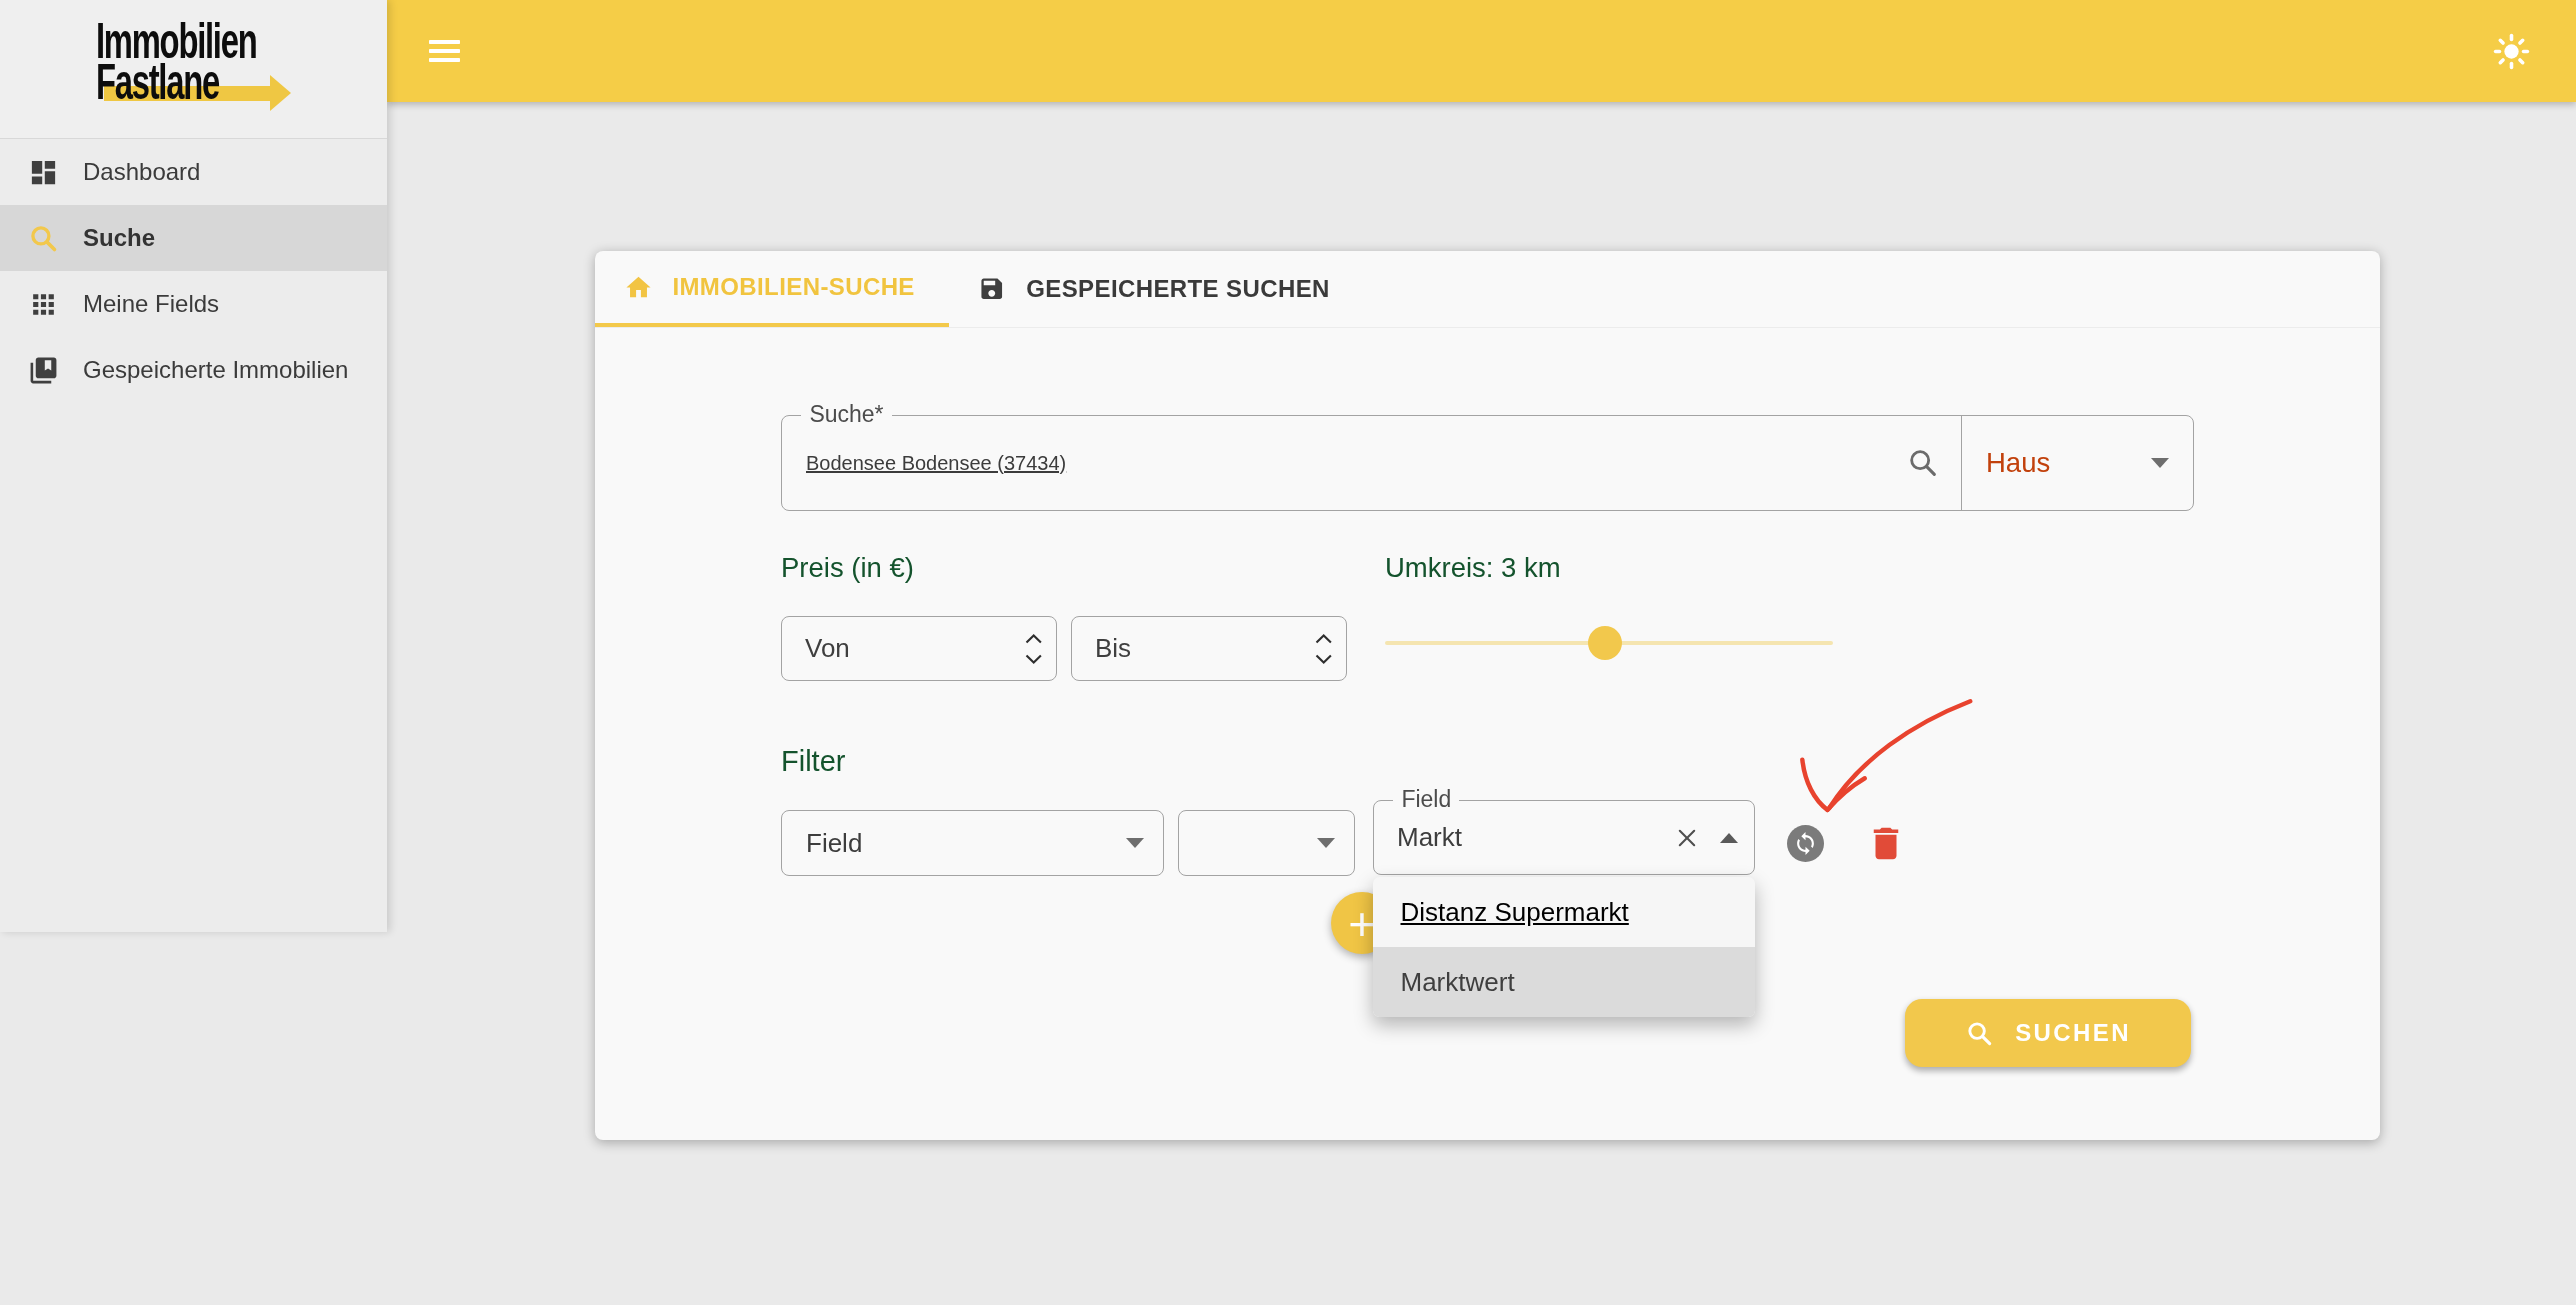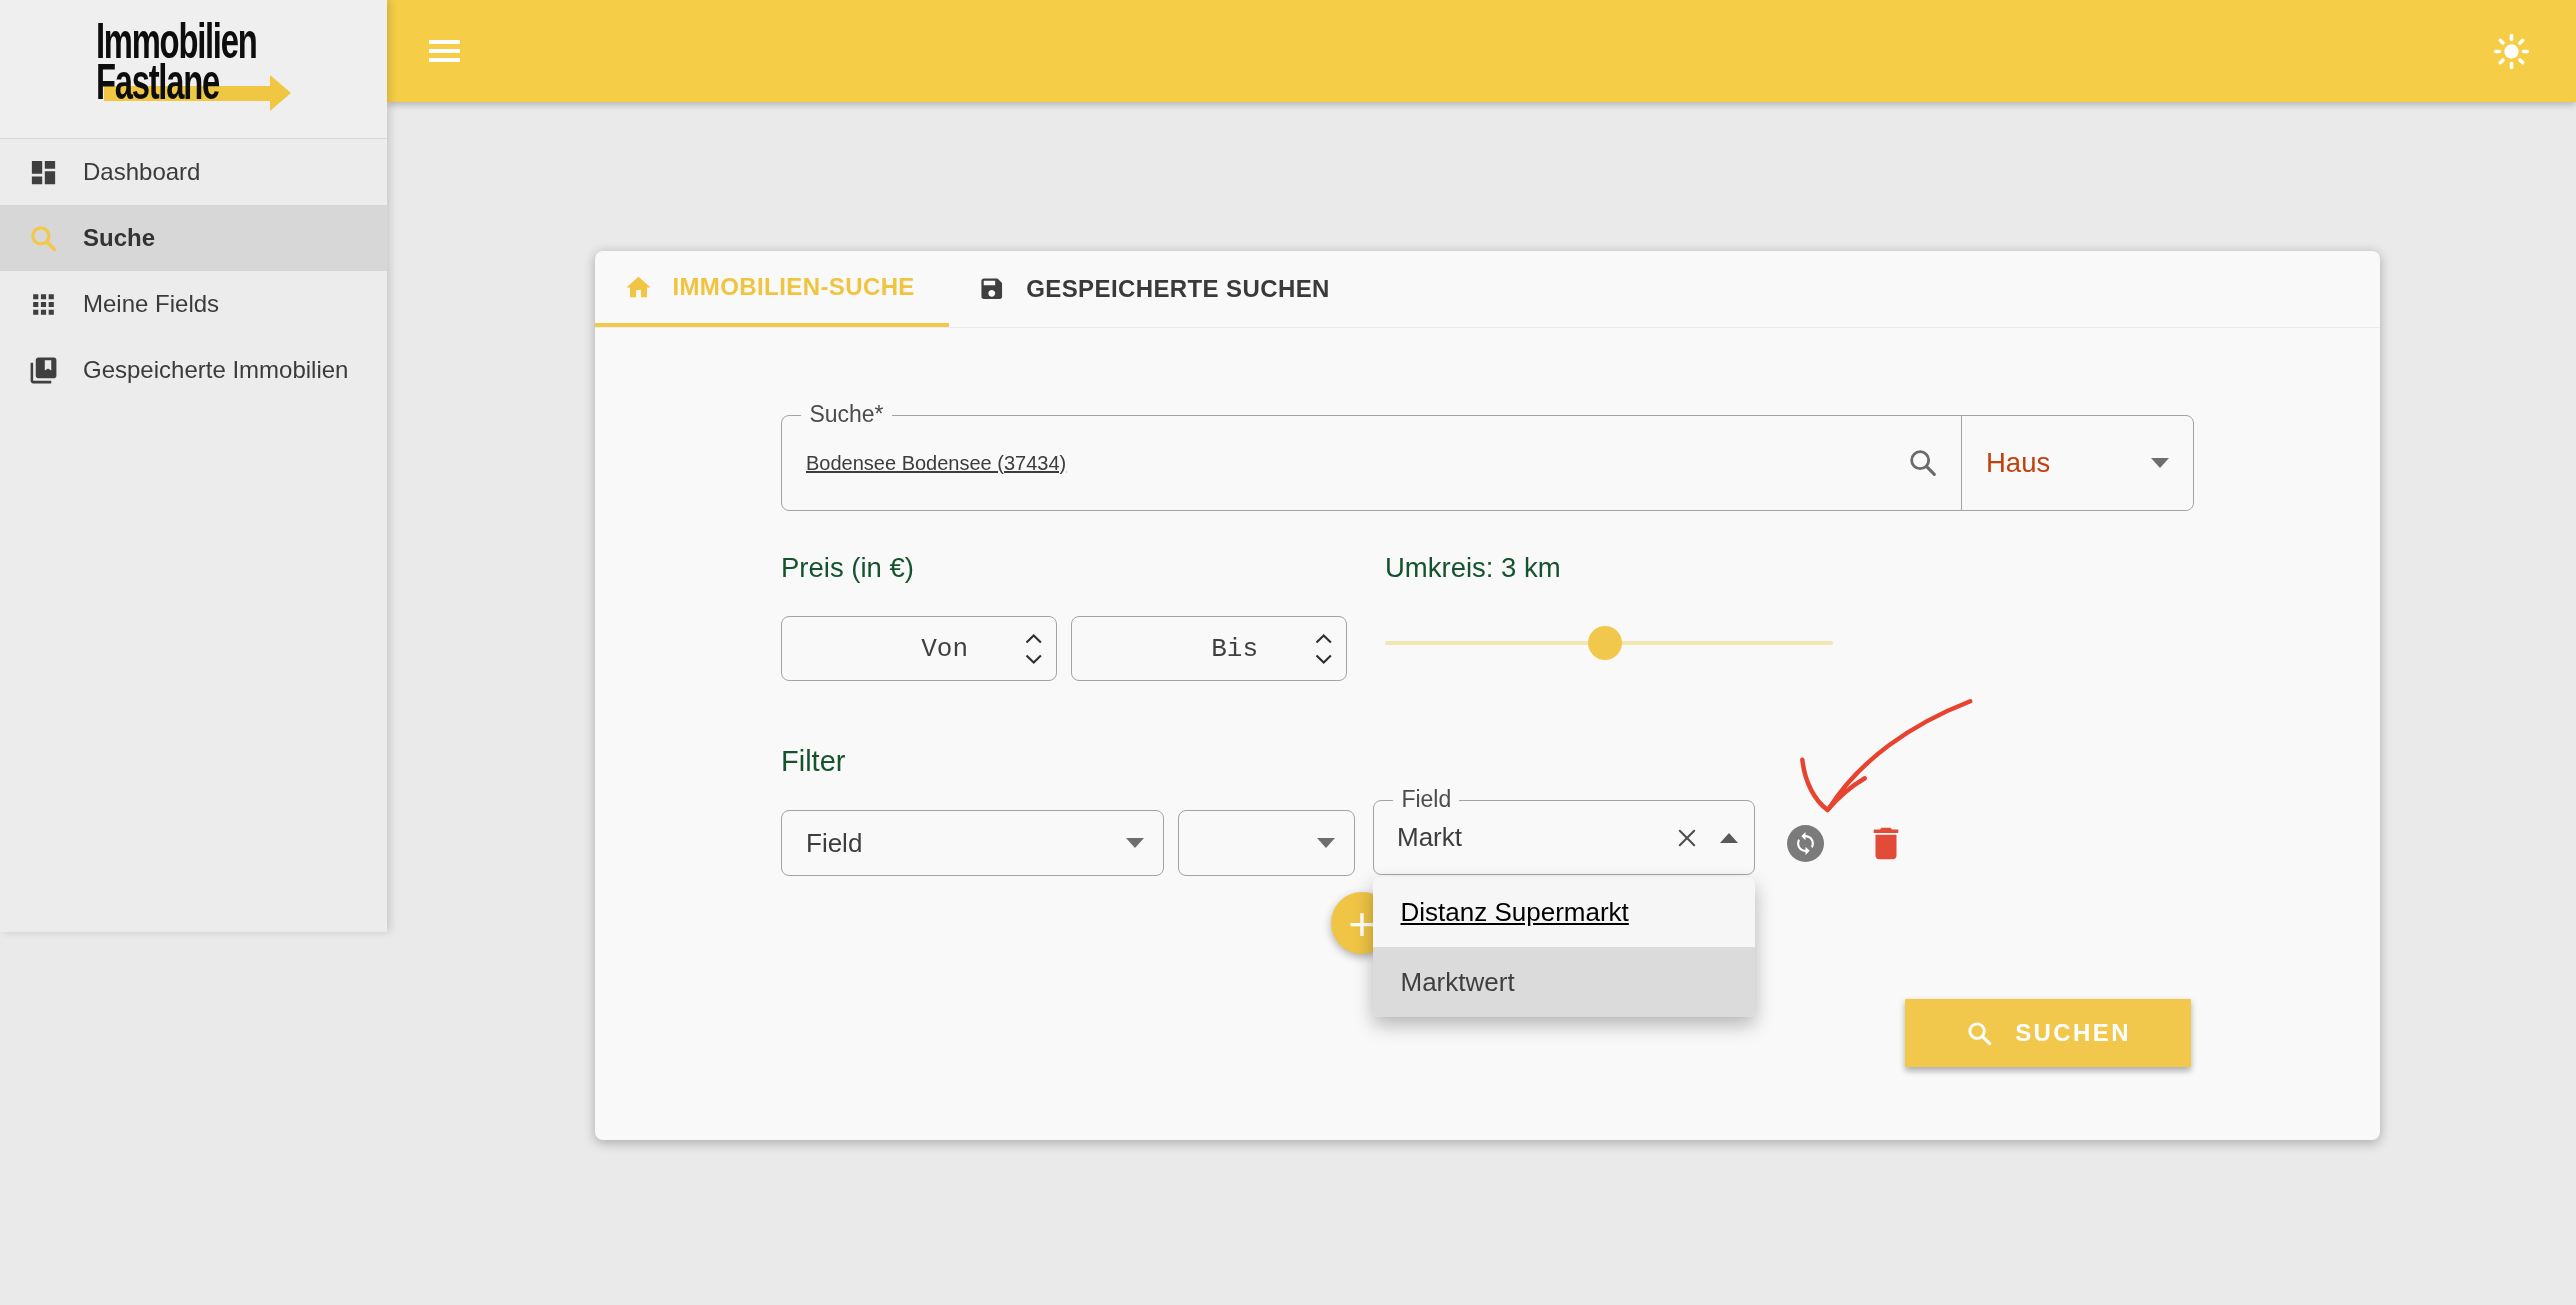--- a/index.html
+++ b/index.html
@@ -57,22 +57,22 @@
   .search-row { left:186px; top:164px; width:1413px; height:96px; display:flex; align-items:stretch; }
   .search-input { flex:1; border:none; background:transparent; outline:none; font-family:"Liberation Sans",sans-serif;
                   font-size:20px; color:#3C3C3C; padding:0 16px 0 24px;text-decoration:underline; }
   .search-glass { display:flex; align-items:center; padding-right:21px; background:none; border:none; cursor:pointer; }
   .type-select { width:232px; border-left:1.6px solid #A3A3A3; display:flex; align-items:center;
                  justify-content:space-between; padding:0 24px; cursor:pointer; }
   .type-value { font-size:27.5px; color:#c2410c; }
 
   
   .num-field { width:276px; height:65px; display:flex; align-items:center; justify-content:space-between; padding:0 13px 0 0; }
-  .num-input { width:186px; border:none; background:transparent; outline:none; font-family:Liberation Mono, monospace;
-               font-size:26px; color:#3F3F3F; padding-left:23px;text-align:right; }
+  .num-input { width:186px; border:none; background:transparent; outline:none; font-family:Liberation Sans, sans-serif;
+               font-size:26px; color:#3F3F3F; padding-left:23px; }
   .num-input::placeholder { color:#3F3F3F; opacity:1; }
   .spinner { display:flex; flex-direction:column; gap:8px; }
   .spinner button { background:none; border:none; cursor:pointer; line-height:0; padding:0; }
 
   
   .slider { left:790px; top:374px; width:448px; height:36px; cursor:pointer; }
   .slider-track { position:absolute; left:0; right:0; top:16px; height:4px; background:#F5E5B0; border-radius:2.4px; }
   .slider-thumb { position:absolute; top:0.8px; left:calc(49% - 17px); width:34px; height:34px;
                   border-radius:50%; background:#F2C84C; }
 
@@ -93,21 +93,21 @@
   .menu-option.hovered { background:#DBDBDB; }
 
   
   .fab { left:736px; top:641px; width:62px; height:62px; border-radius:50%; background:#F0C545; border:none;
          color:#fff; font-size:47px; line-height:57px; text-align:center; cursor:pointer; z-index:4;
          box-shadow:0 3.2px 8px rgba(0,0,0,.3); font-weight:400; }
   .refresh-btn { left:1192px; top:574px; width:37px; height:37px; background:none; border:none; cursor:pointer; padding:0; }
   .trash-btn { left:1270px; top:570px; width:42px; height:45px; background:none; border:none; cursor:pointer; padding:0; }
 
   
-  .suchen-btn { left:1310px; top:748px; width:286px; height:68px; background:#F2C84C; border:none; border-radius:1px;
+  .suchen-btn { left:1310px; top:748px; width:286px; height:68px; background:#F2C84C; border:none; border-radius:17px;
                 box-shadow:0 3.2px 6.5px rgba(0,0,0,.3); cursor:pointer; display:flex; align-items:center;
                 justify-content:center; gap:21px; color:#fff; font-size:24px; font-weight:bold;
                 letter-spacing:2.4px; font-family:"Liberation Sans",sans-serif; }
 
   .annotation-arrow { position:absolute; left:1782px; top:685px; z-index:30; pointer-events:none; }
 </style>
 </head>
 <body>
 
 <div id="app">

